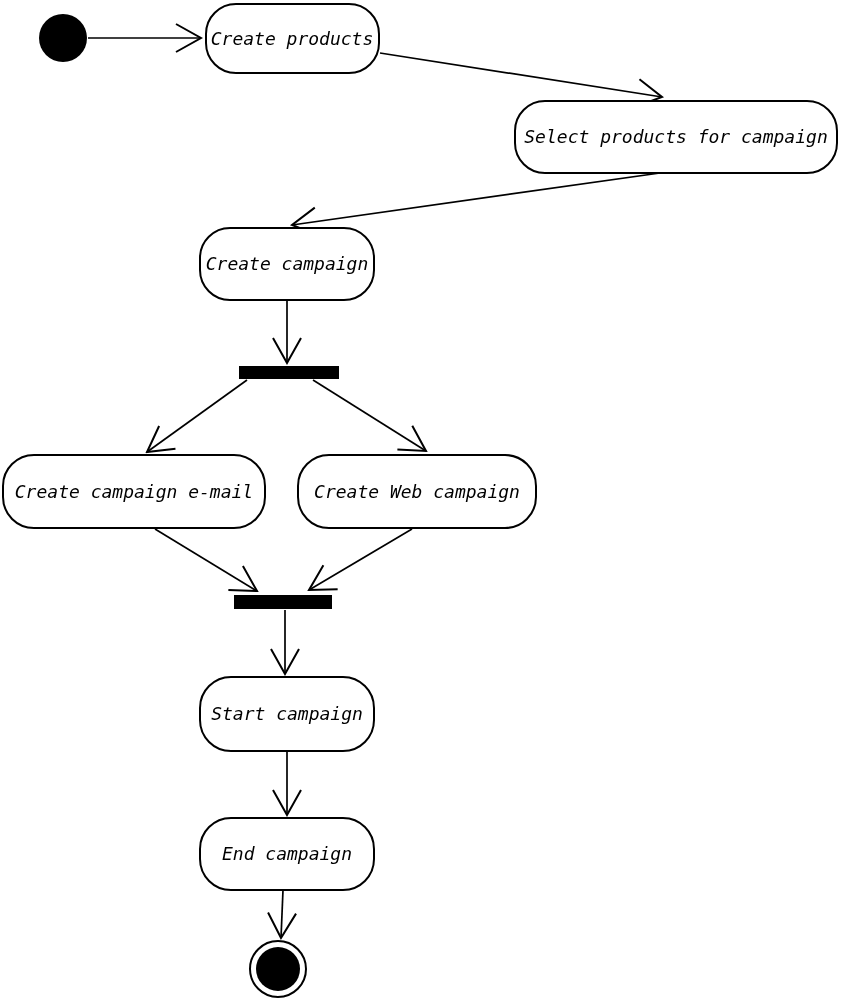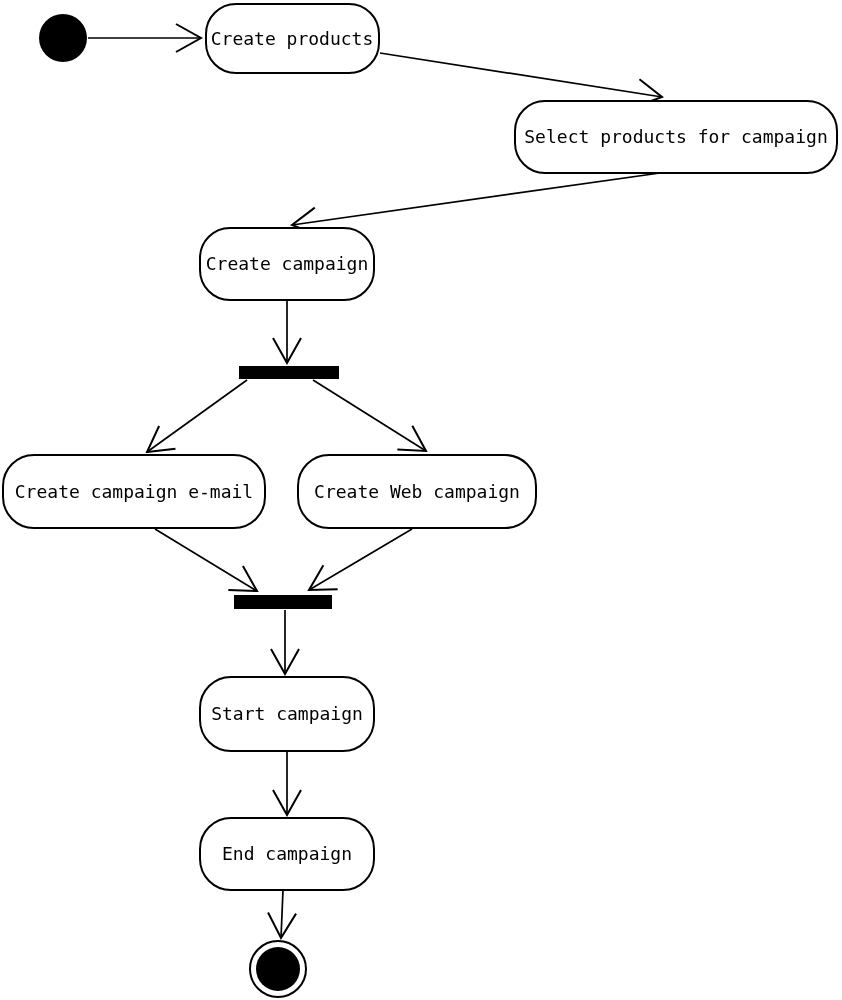--- a/index.html
+++ b/index.html
@@ -6,20 +6,21 @@
     margin: 0;
     padding: 0;
     background: #ffffff;
   }
   .canvas {
     position: relative;
     width: 842px;
     height: 1000px;
     background: #ffffff;
     overflow: hidden;
+    font-style: italic;
   }
   svg { display: block; }
   .action-shape {
     fill: #ffffff;
     stroke: #000000;
     stroke-width: 2;
   }
   .node-label {
     font-family: "DejaVu Sans Mono", "Liberation Mono", monospace;
     font-size: 18px;

